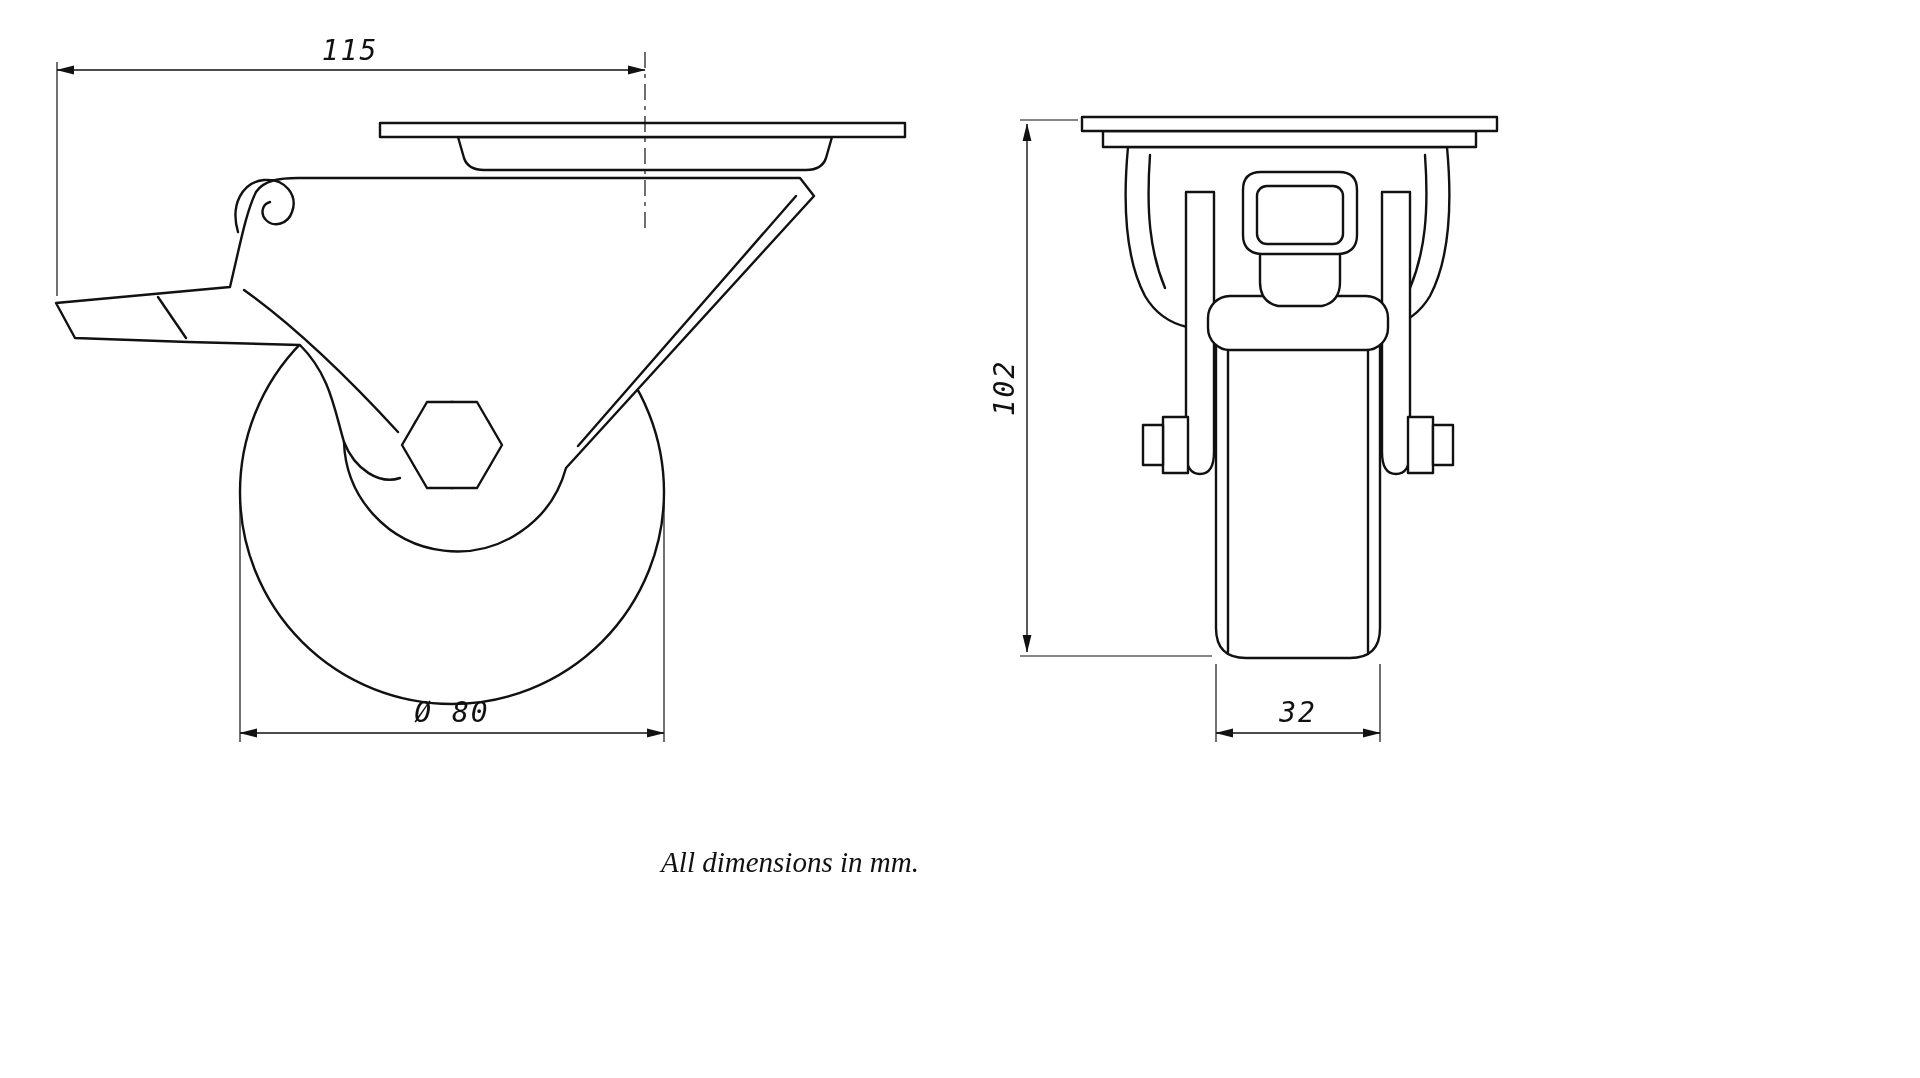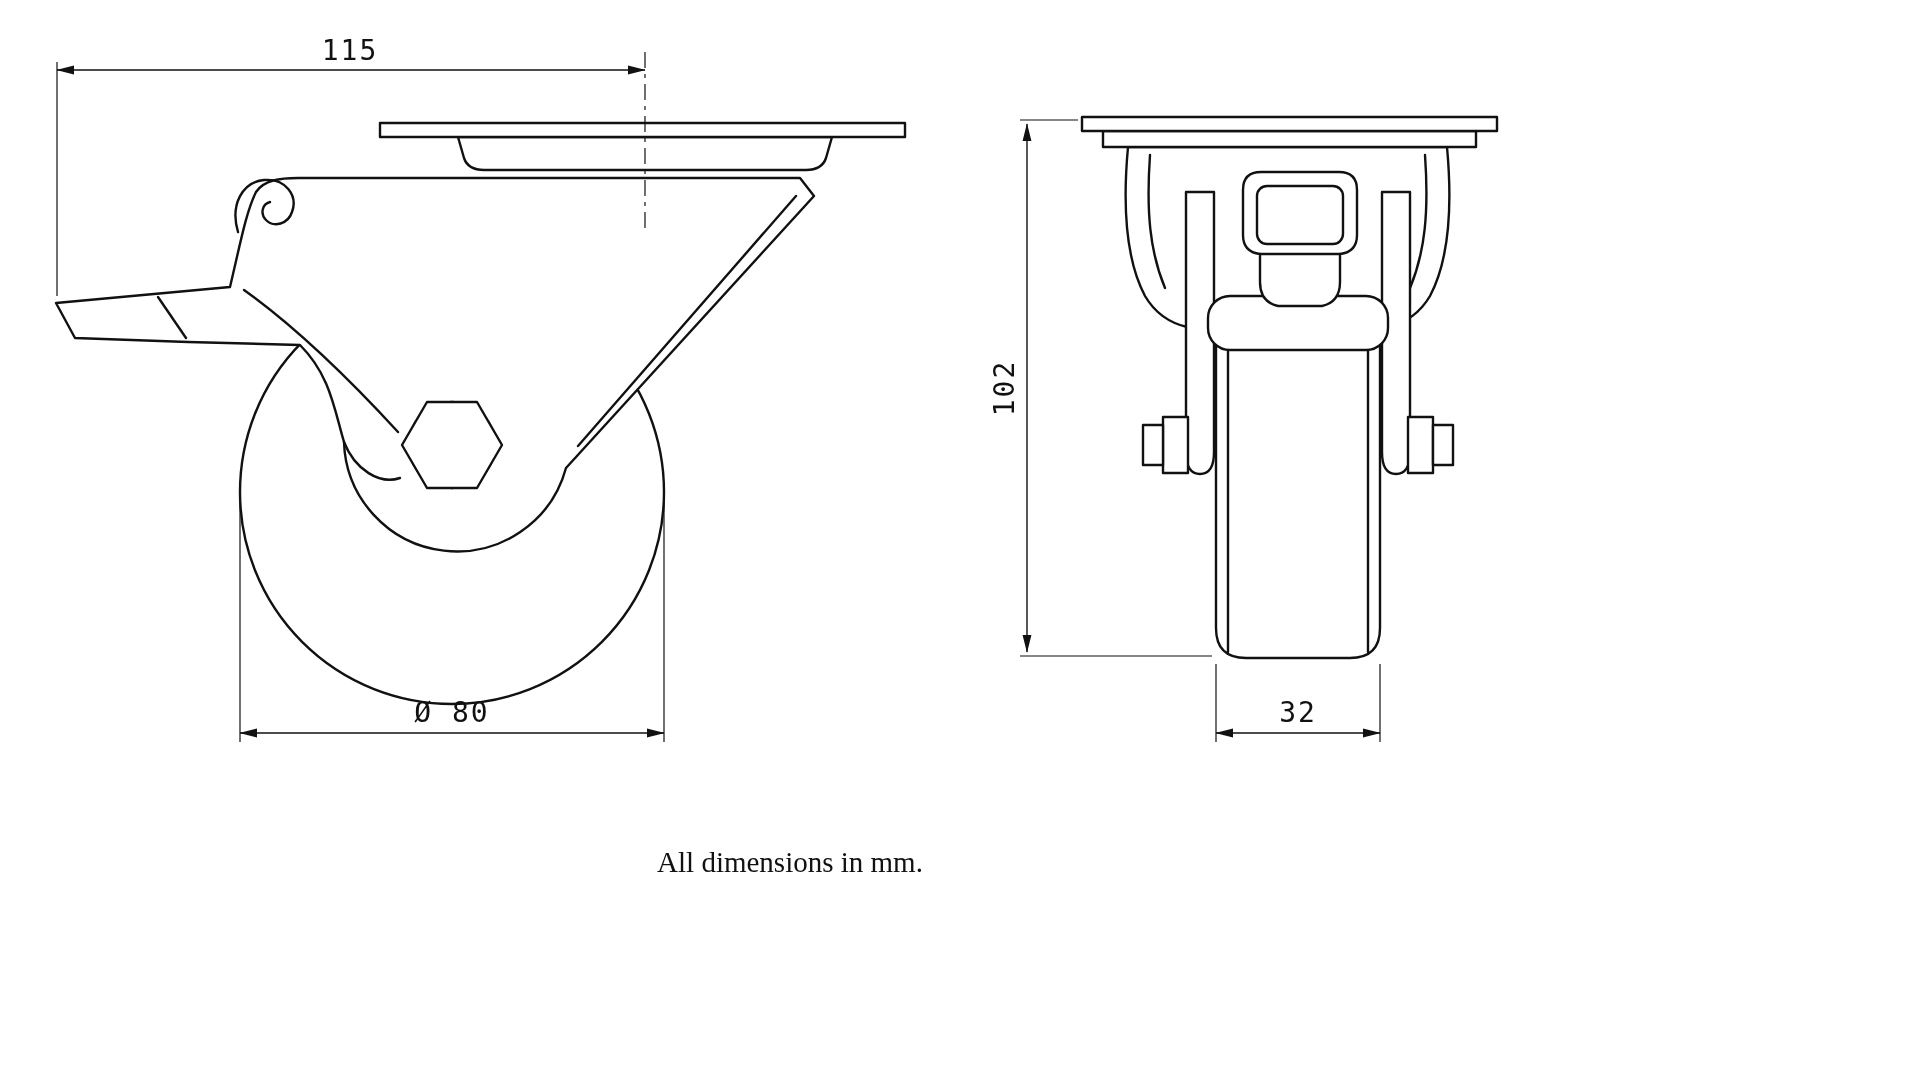--- a/index.html
+++ b/index.html
@@ -6,20 +6,21 @@
     margin: 0;
     padding: 0;
     background: #ffffff;
   }
   .canvas {
     position: relative;
     width: 1920px;
     height: 1078px;
     background: #ffffff;
     overflow: hidden;
+    font-style: italic;
   }
   svg { display: block; }
   .geo {
     fill: none;
     stroke: #111111;
     stroke-width: 2.4;
     stroke-linejoin: round;
     stroke-linecap: round;
   }
   .geo-fill {

